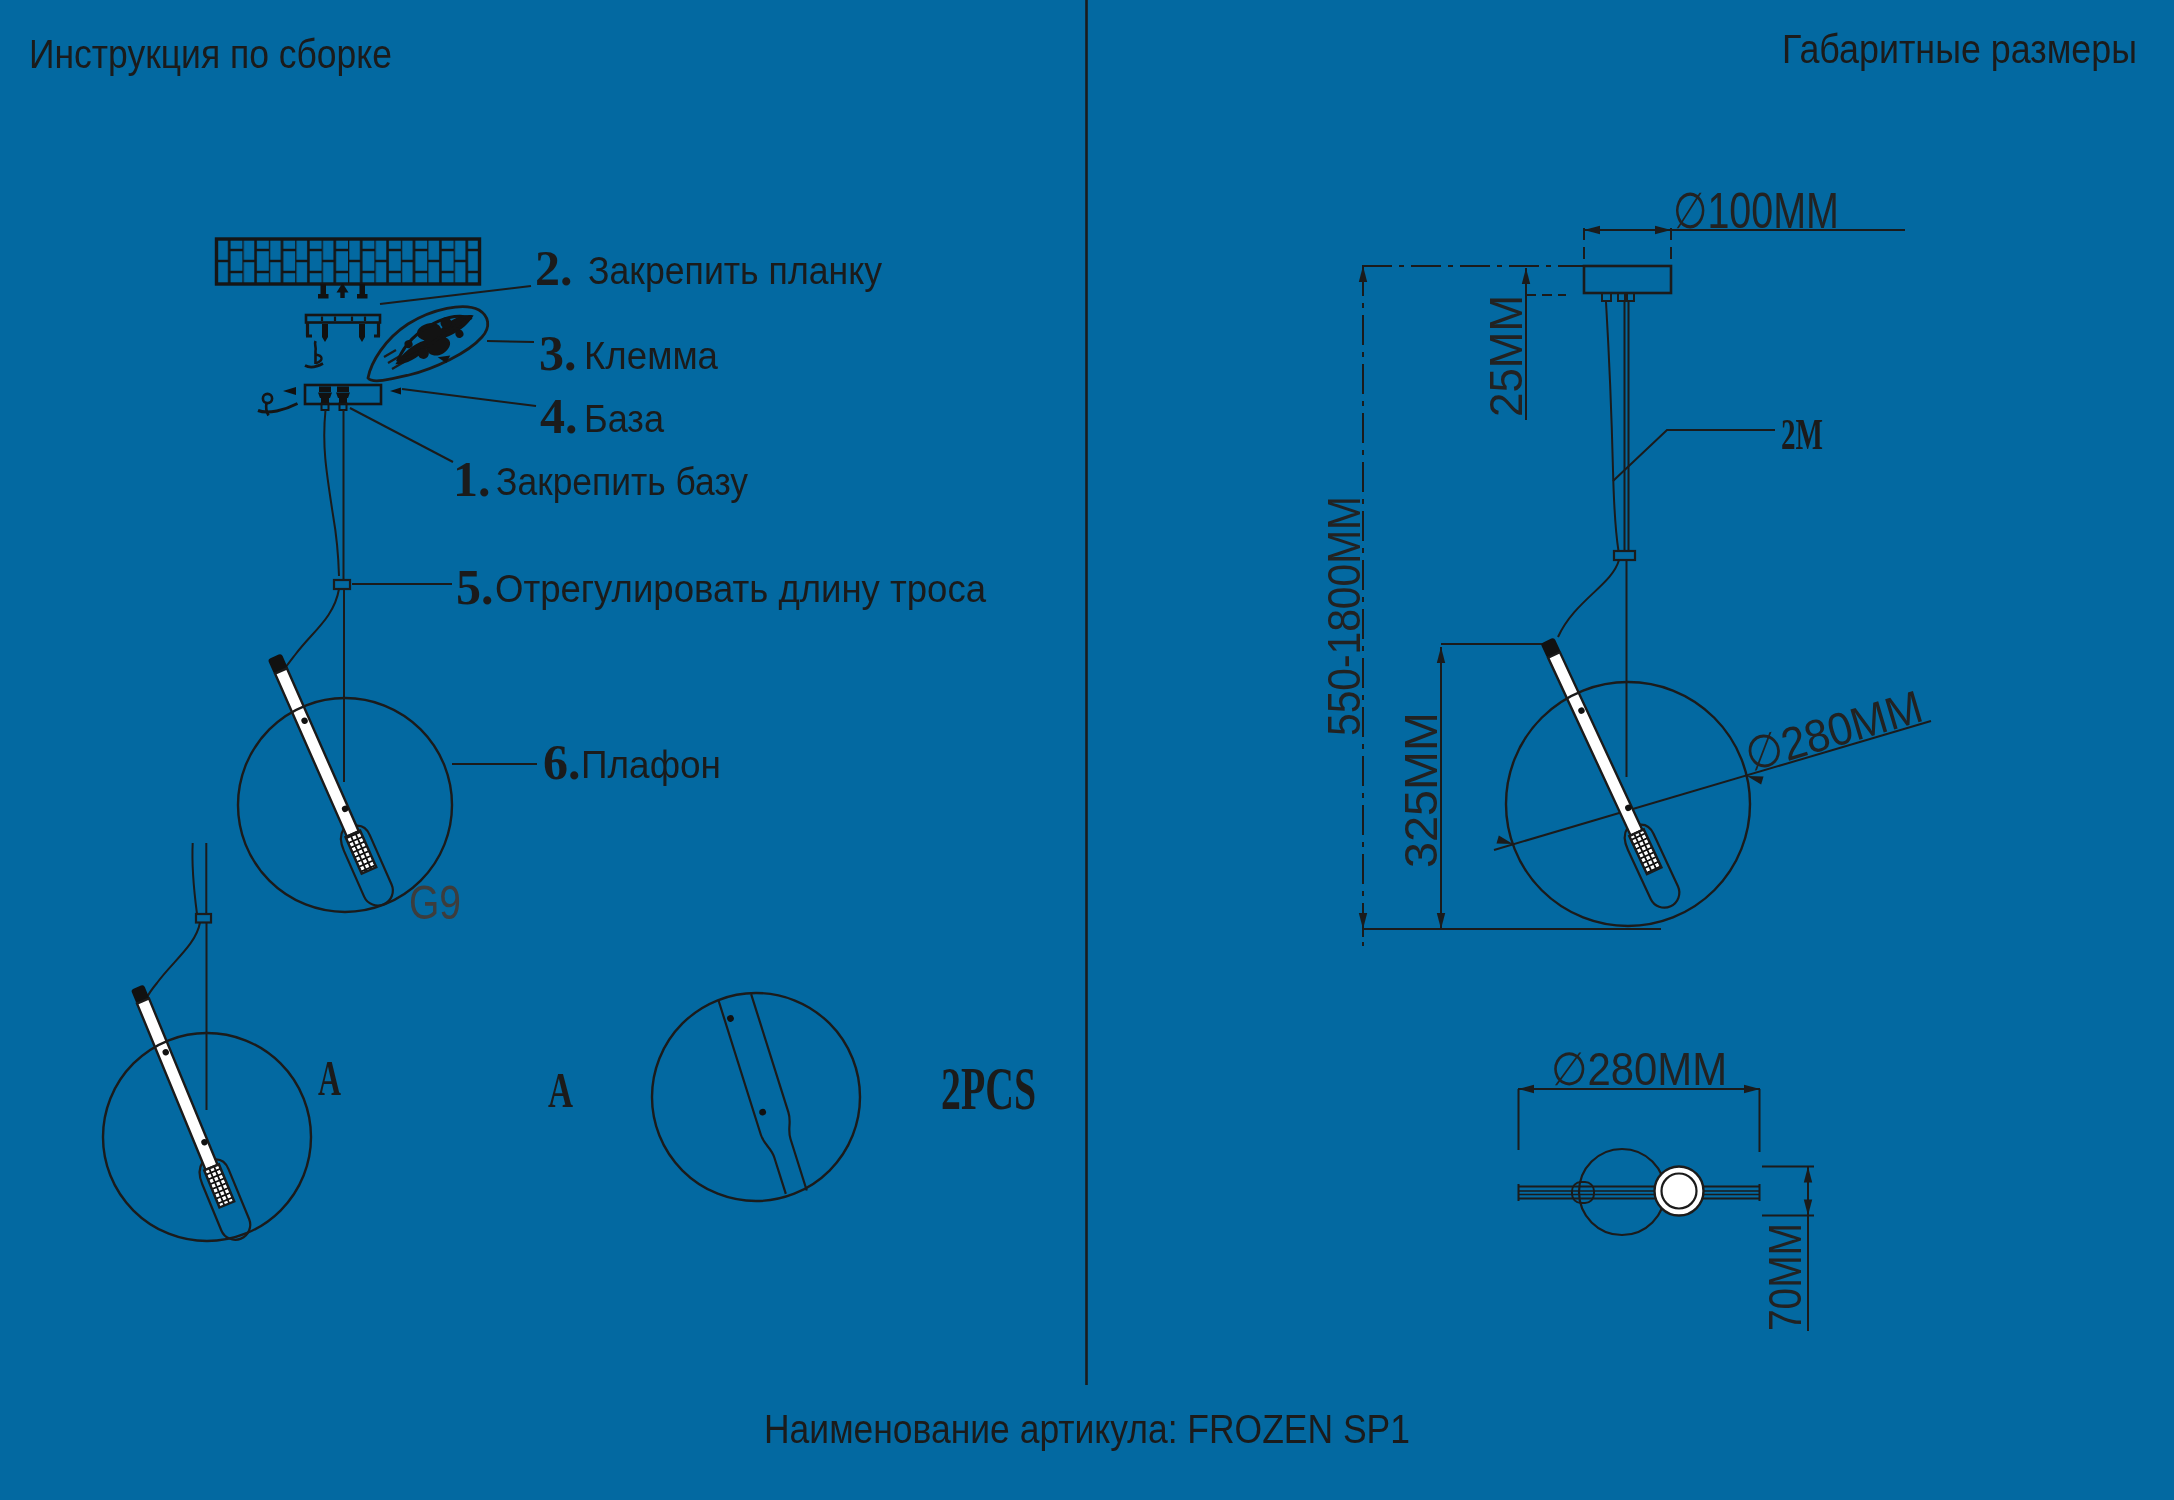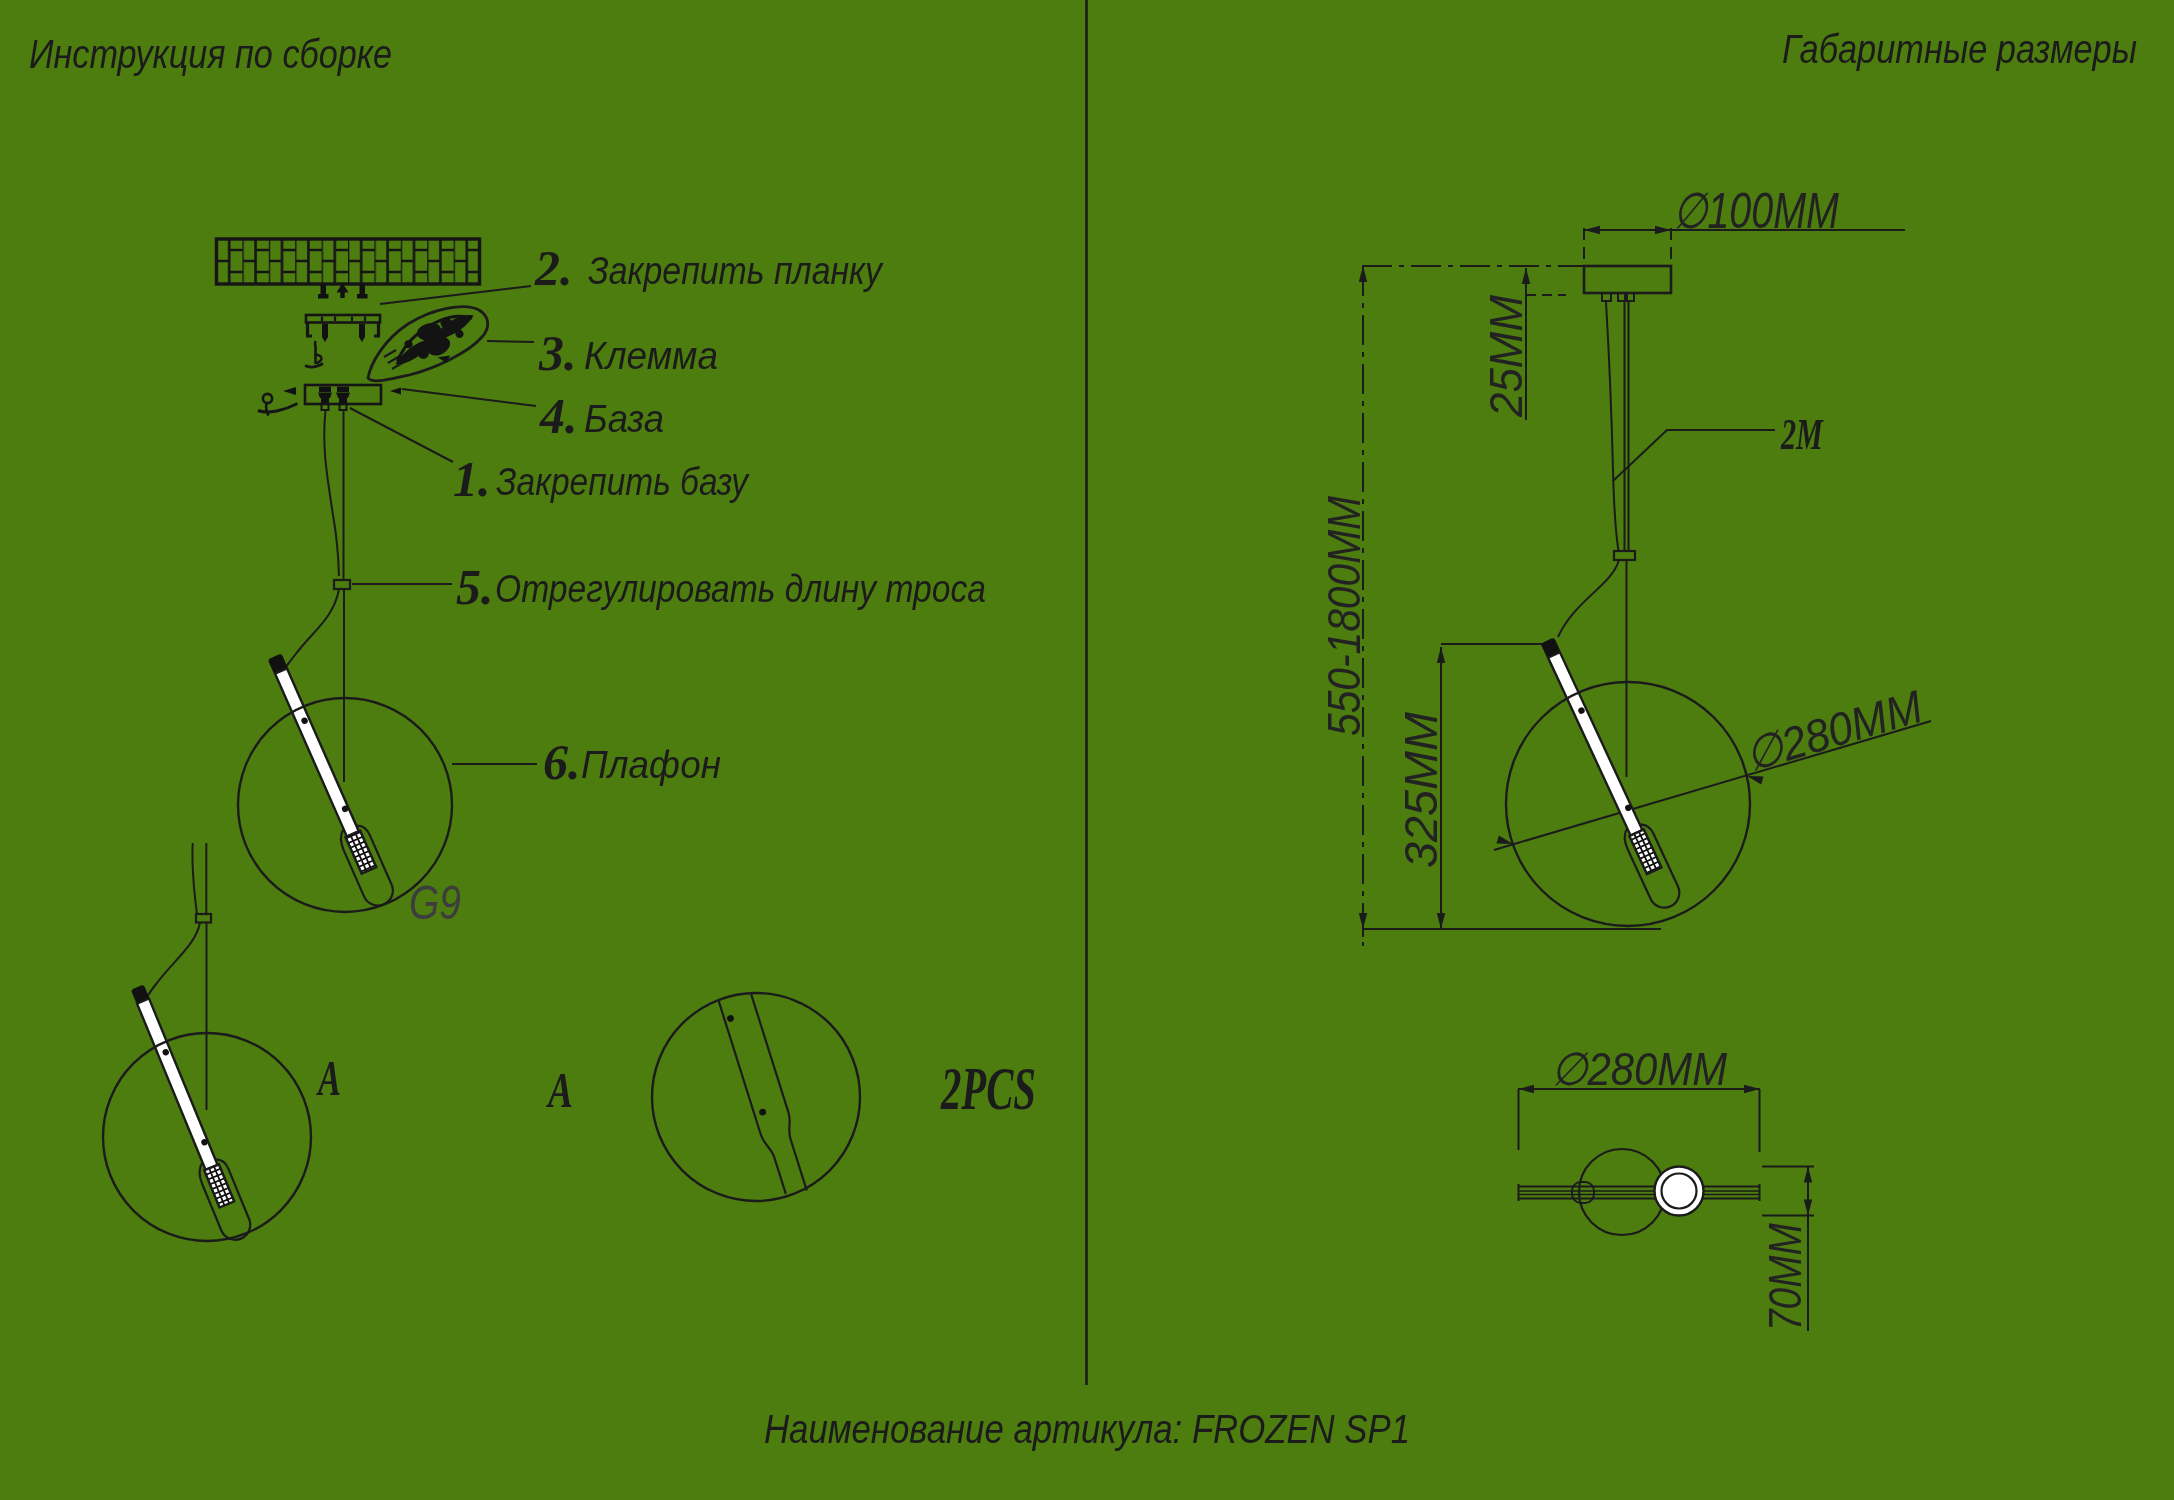--- a/index.html
+++ b/index.html
@@ -1,16 +1,16 @@
 <!DOCTYPE html>
 <html><head>
 <meta charset="utf-8">
 <style>
   html,body{margin:0;padding:0;background:#fff;}
-  .stage{position:relative;width:2174px;height:1500px;background:#4d7c0f;overflow:hidden;font-style:italic;}
+  .stage{position:relative;width:2174px;height:1500px;background:#0369a1;overflow:hidden;}
   text{fill:#1b1b1b;}
   .ttl{font-family:"Liberation Sans",sans-serif;font-size:41px;}
   .lbl{font-family:"Liberation Sans",sans-serif;font-size:38px;}
   .num{font-family:"Liberation Serif",serif;font-weight:bold;font-size:50px;}
   .cad{font-family:"Liberation Sans",sans-serif;font-size:46px;fill:#222;}
   .g9{font-family:"Liberation Sans",sans-serif;font-size:49px;fill:#3d3d3d;}
 </style>
 </head>
 <body>
 <div class="stage">

